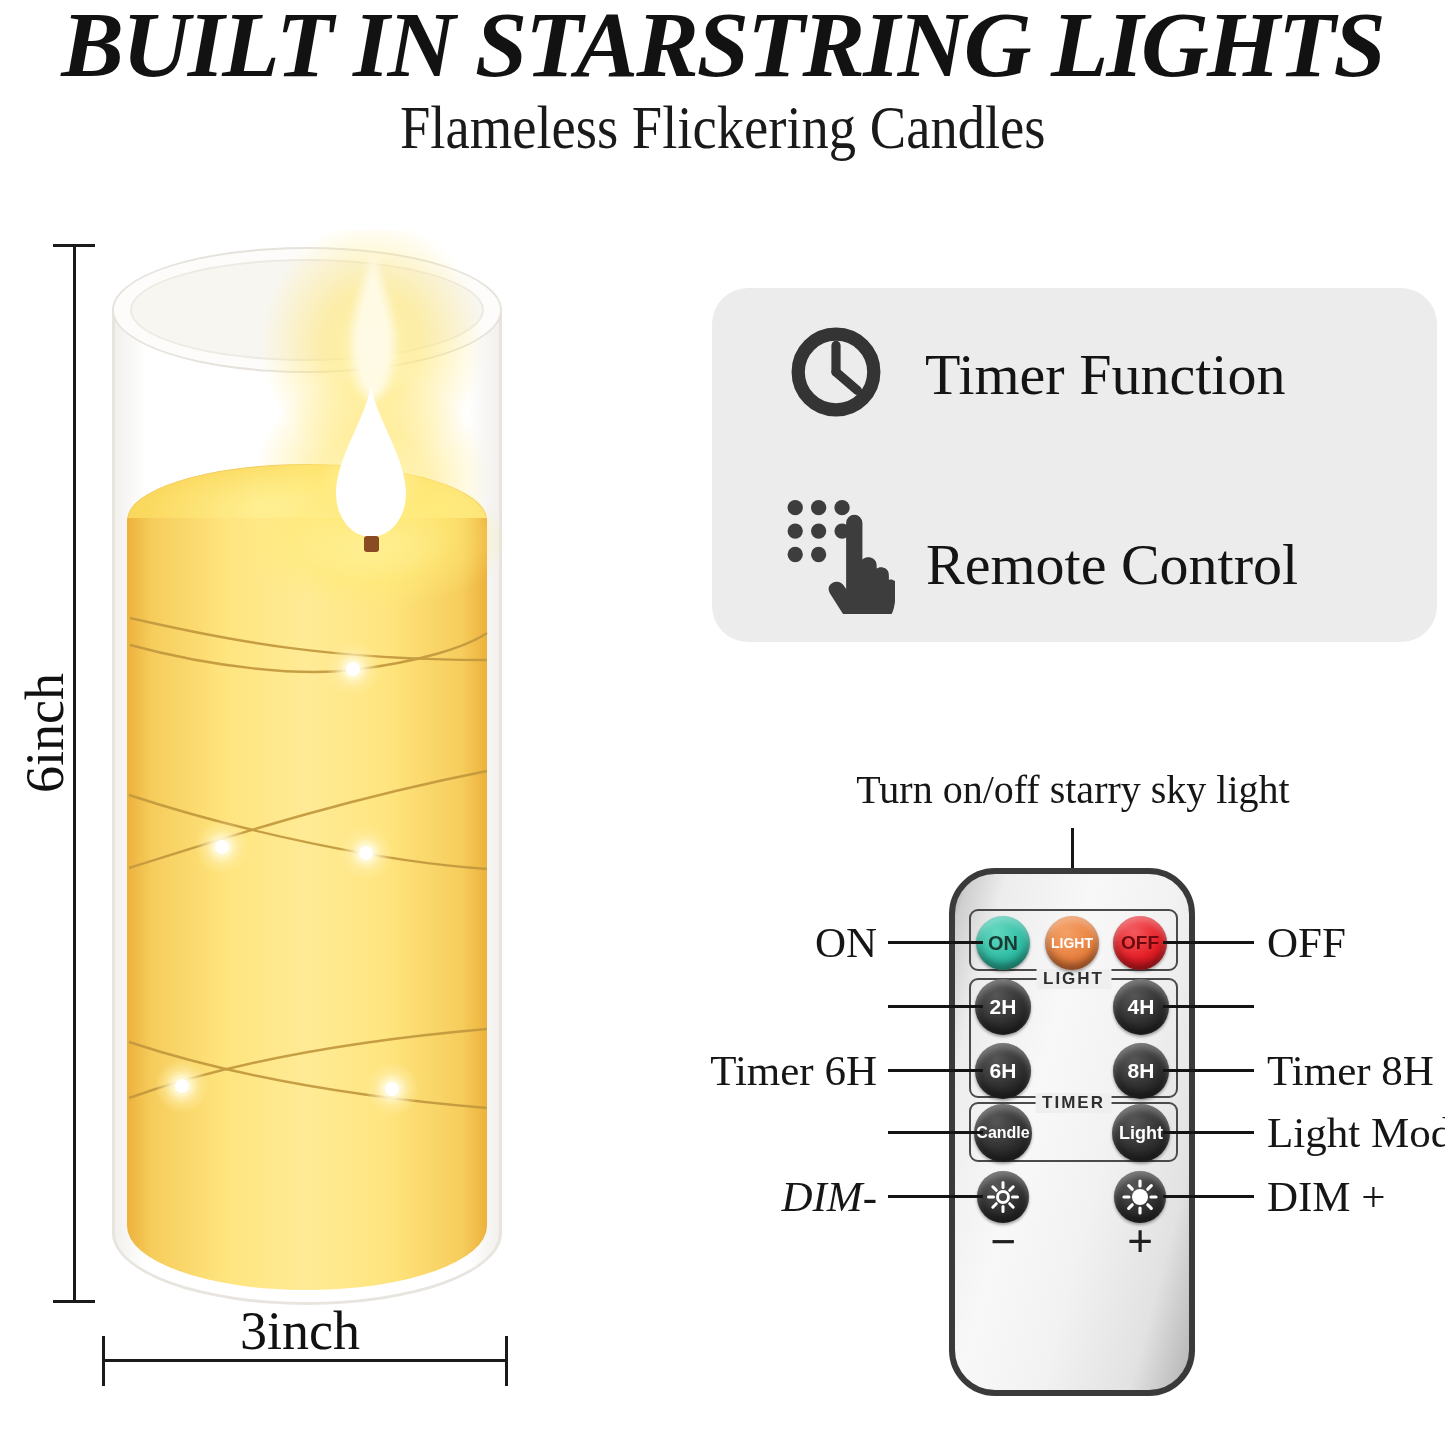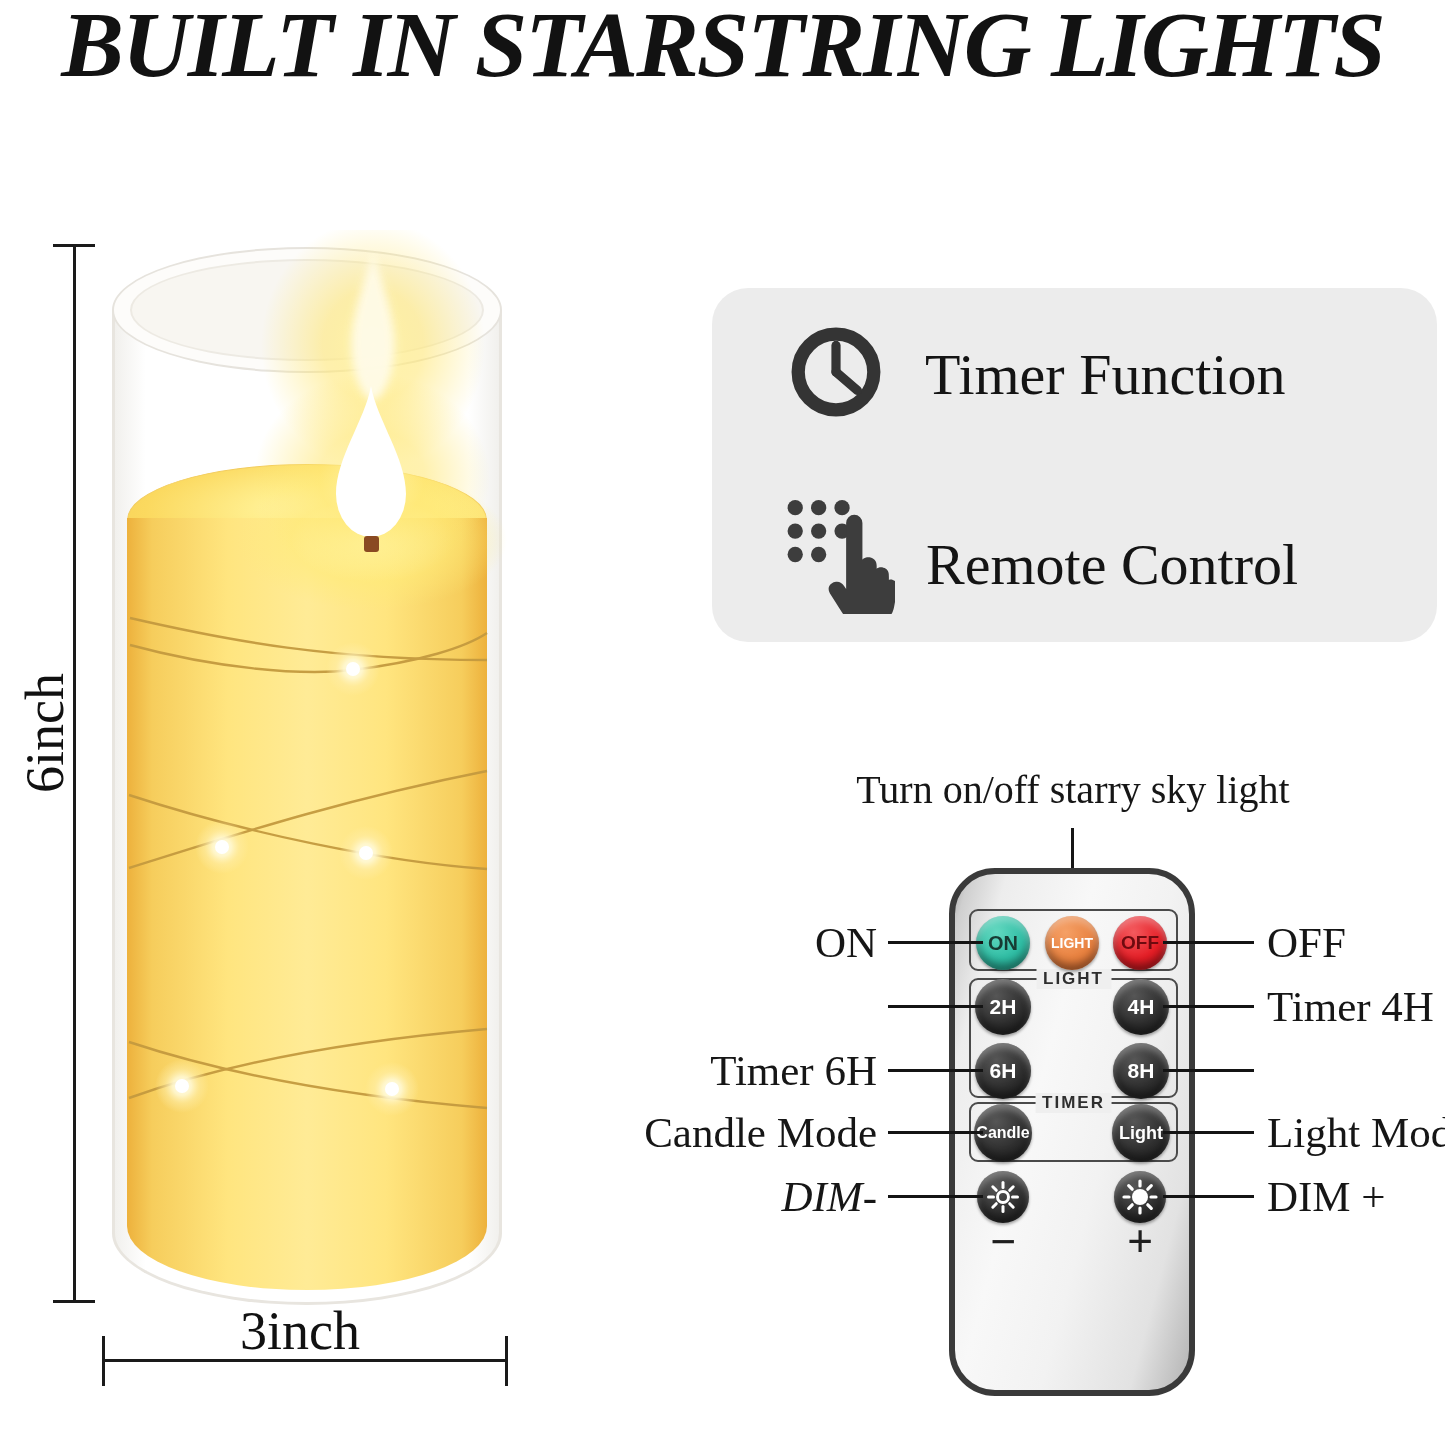--- a/index.html
+++ b/index.html
@@ -66,20 +66,23 @@
   .callout-right{left:1267px;text-align:left;}
   .dim-sign{font-family:"Liberation Serif",serif;font-size:46px;font-weight:bold;color:#1f1f1f;
     width:60px;text-align:center;line-height:40px;}
 </style>
 </head>
 <body>
 
 <div class="page">
 
   <div class="abs title nowrap">BUILT IN STARSTRING LIGHTS</div>
+  <div class="abs subtitle nowrap">
+    <span>Flameless Flickering Candles</span>
+  </div>
 
   <div>
 
     <div class="abs dim" style="left:73px;top:245px;width:3px;height:1058px;"></div>
     <div class="abs dim" style="left:53px;top:244px;width:42px;height:3px;"></div>
     <div class="abs dim" style="left:53px;top:1300px;width:42px;height:3px;"></div>
     <div class="abs dim-label" style="left:-36px;top:703px;width:160px;height:60px;transform:rotate(-90deg);">6inch</div>
 
     <div class="abs glass-wall"></div>
     <div class="abs rim-outer"></div>
@@ -229,21 +232,20 @@
   <div class="abs callout-line" style="left:888px;top:1195px;width:95px;"></div>
 
   <div class="abs callout-line" style="left:1163px;top:941px;width:91px;"></div>
   <div class="abs callout-line" style="left:1163px;top:1005px;width:91px;"></div>
   <div class="abs callout-line" style="left:1163px;top:1069px;width:91px;"></div>
   <div class="abs callout-line" style="left:1163px;top:1131px;width:91px;"></div>
   <div class="abs callout-line" style="left:1163px;top:1195px;width:91px;"></div>
 
   <div class="abs callout callout-left nowrap" style="top:917px;">ON</div>
   <div class="abs callout callout-left nowrap" style="top:1045px;margin-left:48px;">Timer 6H</div>
-  <div class="abs callout callout-left nowrap" style="top:1107px;">Candle Mode</div>
   <div class="abs callout callout-left nowrap" style="top:1171px;font-style:italic;">DIM-</div>
 
   <div class="abs callout callout-right nowrap" style="top:917px;">OFF</div>
-  <div class="abs callout callout-right nowrap" style="top:981px;">Timer 4H</div>
+  <div class="abs callout callout-right nowrap" style="top:1045px;">Timer 8H</div>
   <div class="abs callout callout-right nowrap" style="top:1107px;">Light Mode</div>
   <div class="abs callout callout-right nowrap" style="top:1171px;">DIM +</div>
 
 </div>
 
 </body></html>

